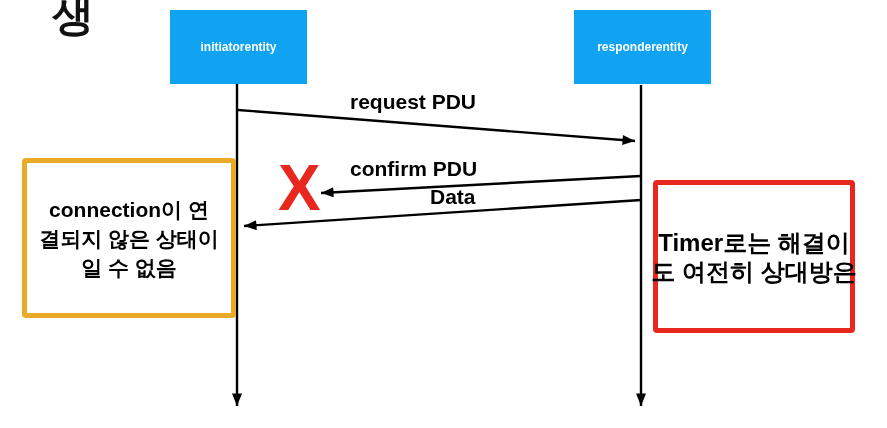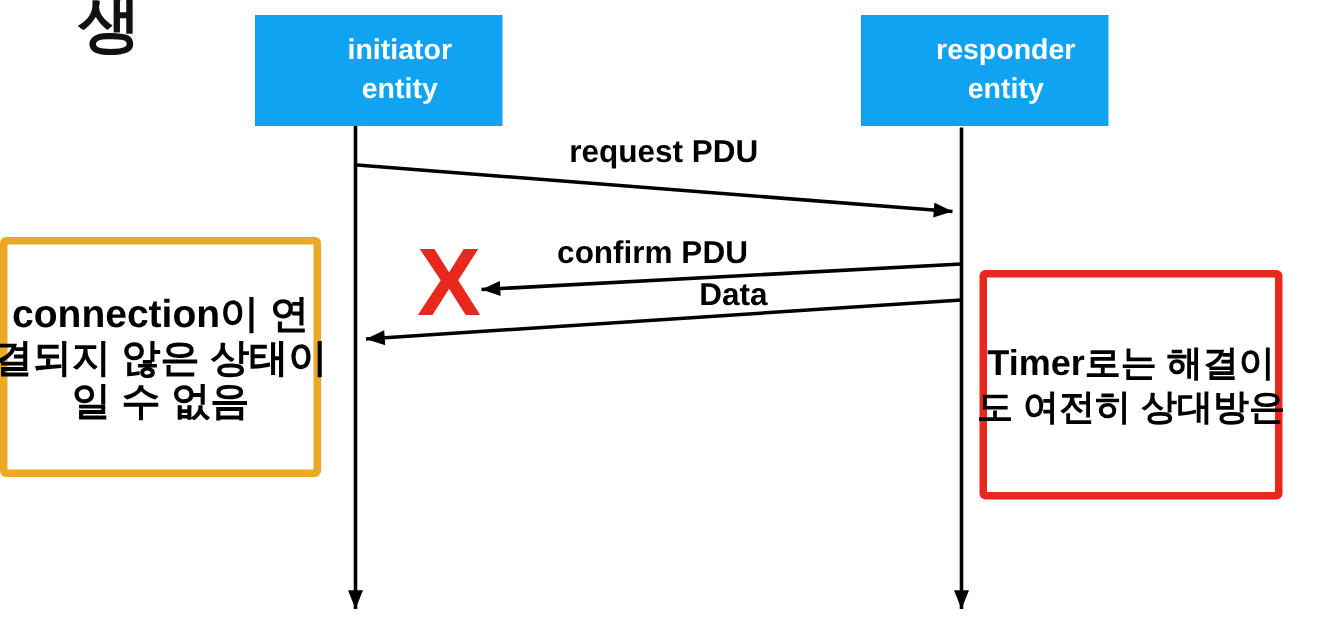--- a/index.html
+++ b/index.html
@@ -31,33 +31,32 @@
   }
   .diagram-svg line{
     stroke:var(--line-color);
     stroke-width:2.4;
   }
   .entity-box{
     position:absolute;
     width:137px;height:74px;
     background:var(--entity-bg);
     color:var(--entity-text);
-    display:flex;flex-direction:column;
+    display:flex;flex-direction:row;
     align-items:center;justify-content:center;
-    font-size:19px;font-weight:700;
+    font-size:12px;font-weight:700;
     line-height:26px;
     text-align:center;
-    padding-left:28px;
   }
   .entity-initiator{left:170px;top:10px;}
   .entity-responder{left:574px;top:10px;}
   .msg-label{
     position:absolute;
     font-size:21px;font-weight:700;color:#000000;
-    text-align:center;white-space:nowrap;
+    text-align:left;white-space:nowrap;
   }
   .label-request{left:350px;top:90px;width:185px;}
   .label-confirm{left:350px;top:157px;width:170px;}
   .label-data{left:430px;top:185px;width:118px;}
   .x-mark{
     position:absolute;
     left:278px;top:156px;
     font-size:64px;font-weight:800;
     line-height:1;
     color:var(--x-color);
@@ -67,24 +66,24 @@
     background:#ffffff;
     display:flex;flex-direction:column;
     align-items:center;justify-content:center;
     text-align:center;
     color:#000000;
     font-weight:700;
     border-radius:4px;
   }
   .note-line{white-space:nowrap;}
   .note-left{
-    left:0;top:158px;
+    left:22px;top:158px;
     width:204px;height:150px;
     border:5px solid var(--note-yellow);
-    font-size:26px;line-height:29px;
+    font-size:21px;line-height:29px;
   }
   .note-right{
     left:653px;top:180px;
     width:192px;height:143px;
     border:5px solid var(--note-red);
     font-size:24px;line-height:29px;
   }
 </style>
 </head>
 <body>

